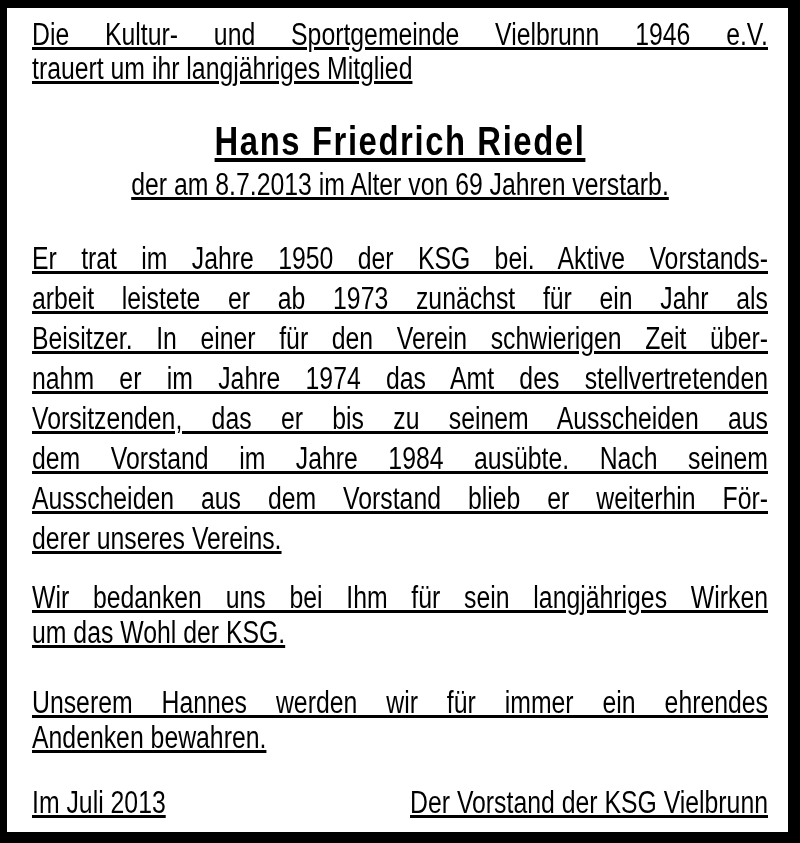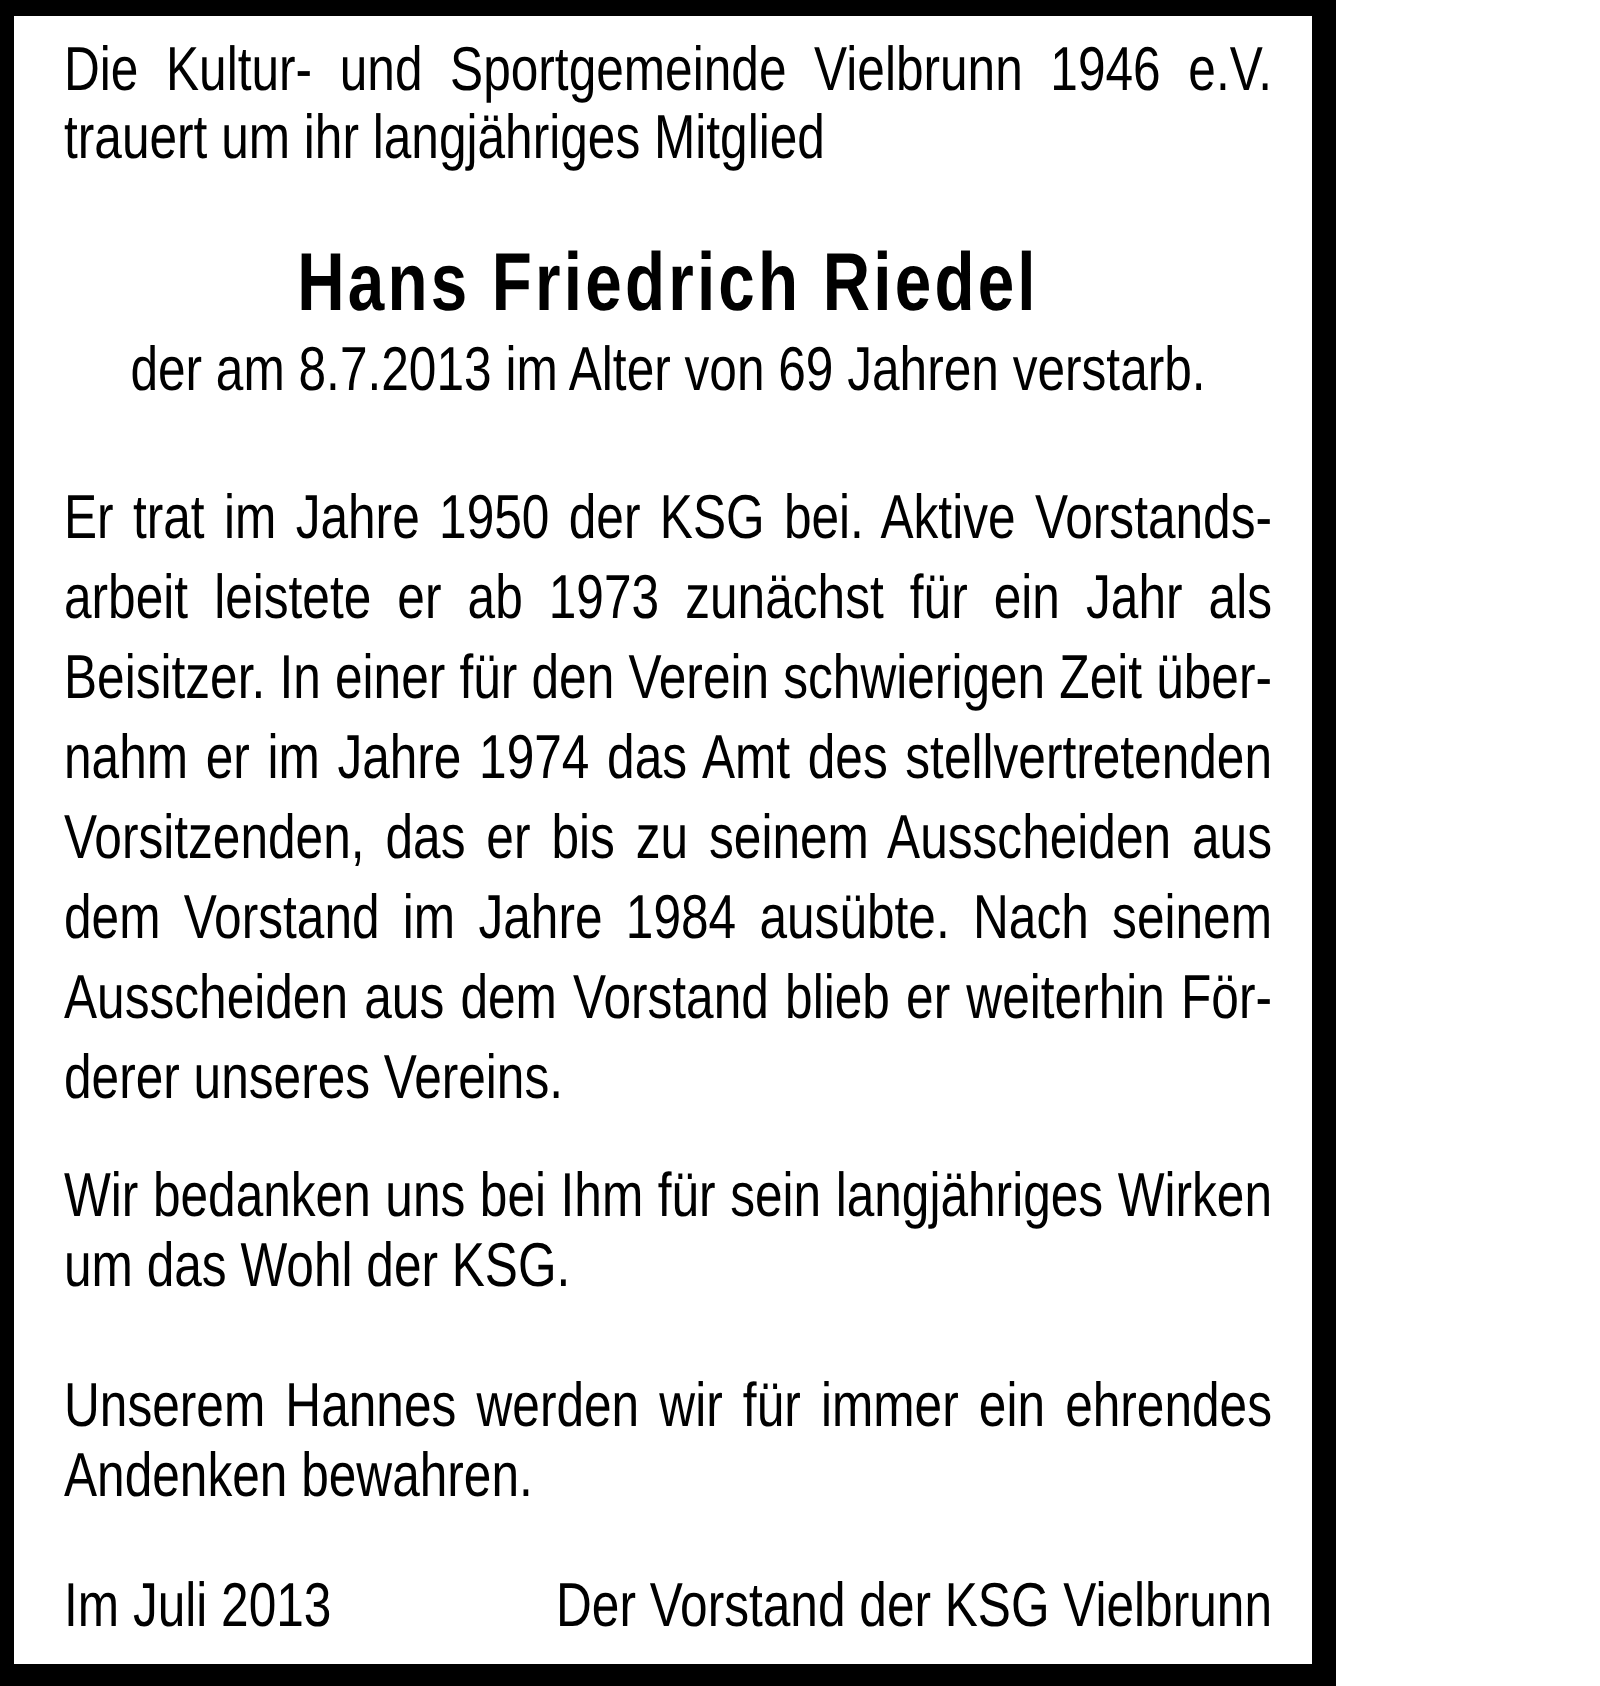--- a/index.html
+++ b/index.html
@@ -10,30 +10,31 @@
   }
   .stage {
     width: 800px;
     height: 843px;
     background: #ffffff;
     position: relative;
     overflow: hidden;
   }
   .sheet {
     box-sizing: border-box;
-    width: 668px;
+    width: 800px;
     height: 843px;
     background: #ffffff;
     border-style: solid;
     border-color: #000000;
     border-width: 8px 12px 11px 7px;
     padding: 0 20px 0 25px;
     overflow: hidden;
     font-family: "Liberation Sans", "DejaVu Sans", sans-serif;
     color: #000000;
+    text-decoration: underline;
   }
   
   .condense {
     width: 125%;
     transform: scaleX(0.8);
     transform-origin: 0 0;
   }
   .line {
     white-space: nowrap;
   }

